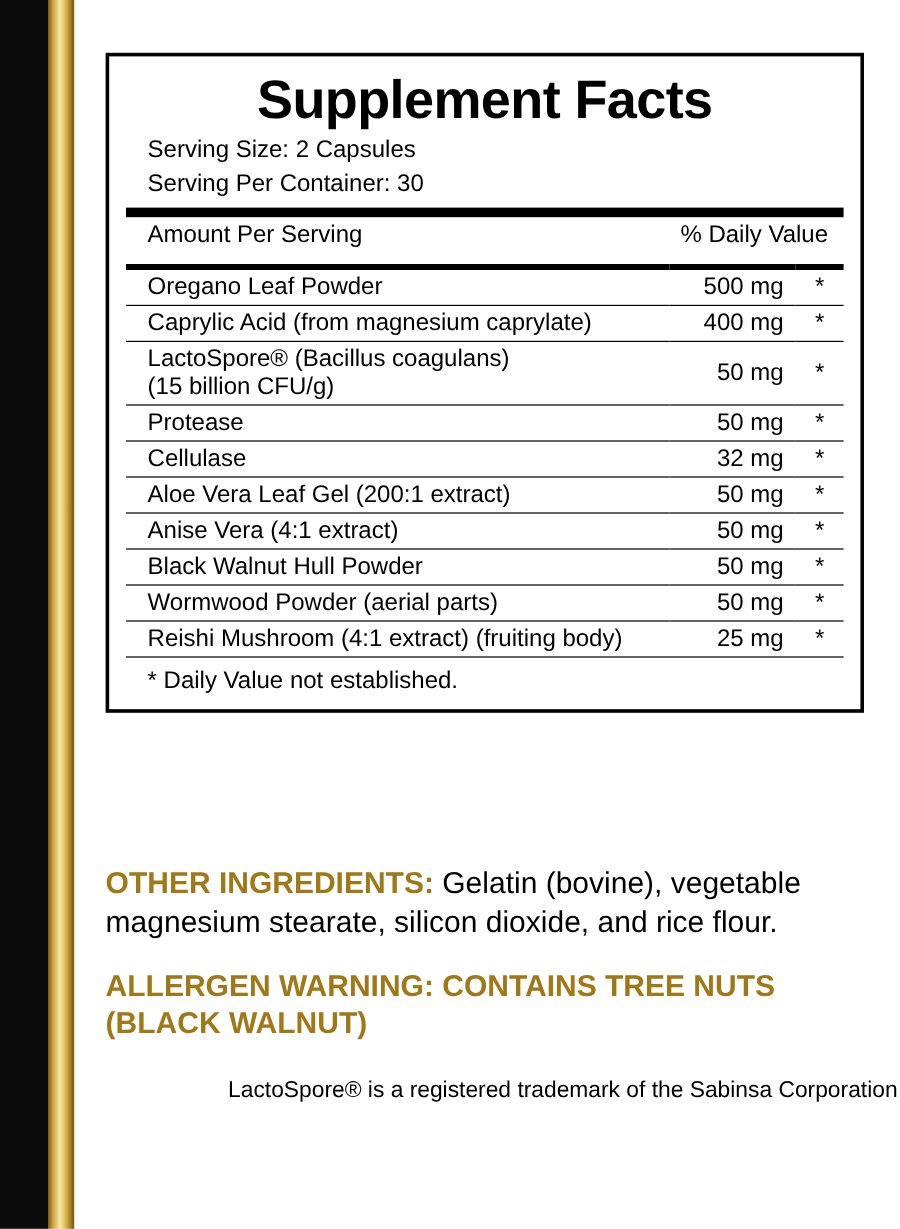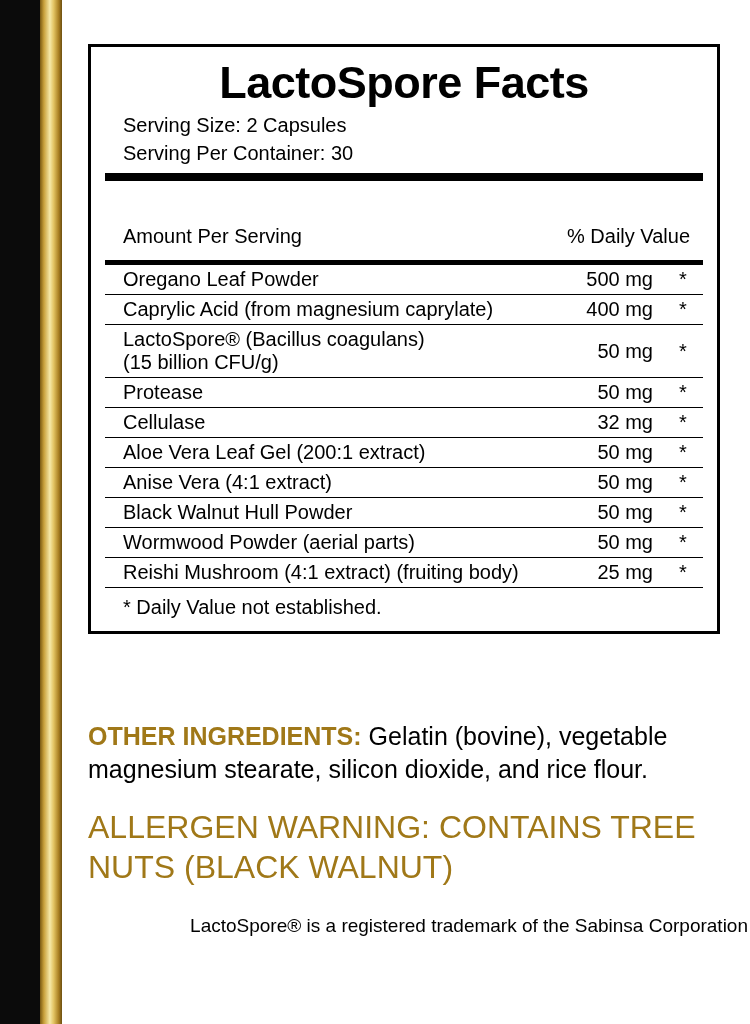--- a/index.html
+++ b/index.html
@@ -88,21 +88,20 @@
     margin: 6px 0 0 0;
   }
   .rule-thin {
     border-bottom: 1.5px solid #000;
   }
 
   table.sf {
     width: 100%;
     border-collapse: collapse;
     font-size: 20px;
-    margin-top: 40px;
   }
   table.sf td {
     vertical-align: middle;
     padding: 3px 0 3px 0;
   }
   .col-name {
     padding-left: 18px !important;
   }
   .col-amt {
     text-align: right;
@@ -155,22 +154,22 @@
     font-size: 25px;
     line-height: 1.3;
     margin-top: 8px;
   }
   .label-gold {
     color: #a07818;
     font-weight: bold;
   }
   .allergen {
     color: #a07818;
-    font-weight: normal;
-    font-size: 32px;
+    font-weight: bold;
+    font-size: 25px;
     line-height: 1.25;
     margin-top: 22px;
   }
   .trademark {
     font-size: 19px;
     margin-top: 28px;
     text-align: right;
   }
 </style>
 </head>
@@ -178,21 +177,21 @@
 
 <div class="left-bars">
   <div class="bar-black"></div>
   <div class="bar-gold"></div>
   <div class="bar-white"></div>
 </div>
 
 <div class="content">
 
   <div class="panel">
-    <div class="sf-title">LactoSpore Facts</div>
+    <div class="sf-title">Supplement Facts</div>
 
     <div class="serving-line">Serving Size: 2 Capsules</div>
     <div class="serving-line">Serving Per Container: 30</div>
 
     <div class="rule-thick"></div>
 
     <table class="sf">
       <tbody>
         <tr class="hdr">
           <td class="col-name">Amount Per Serving</td>

